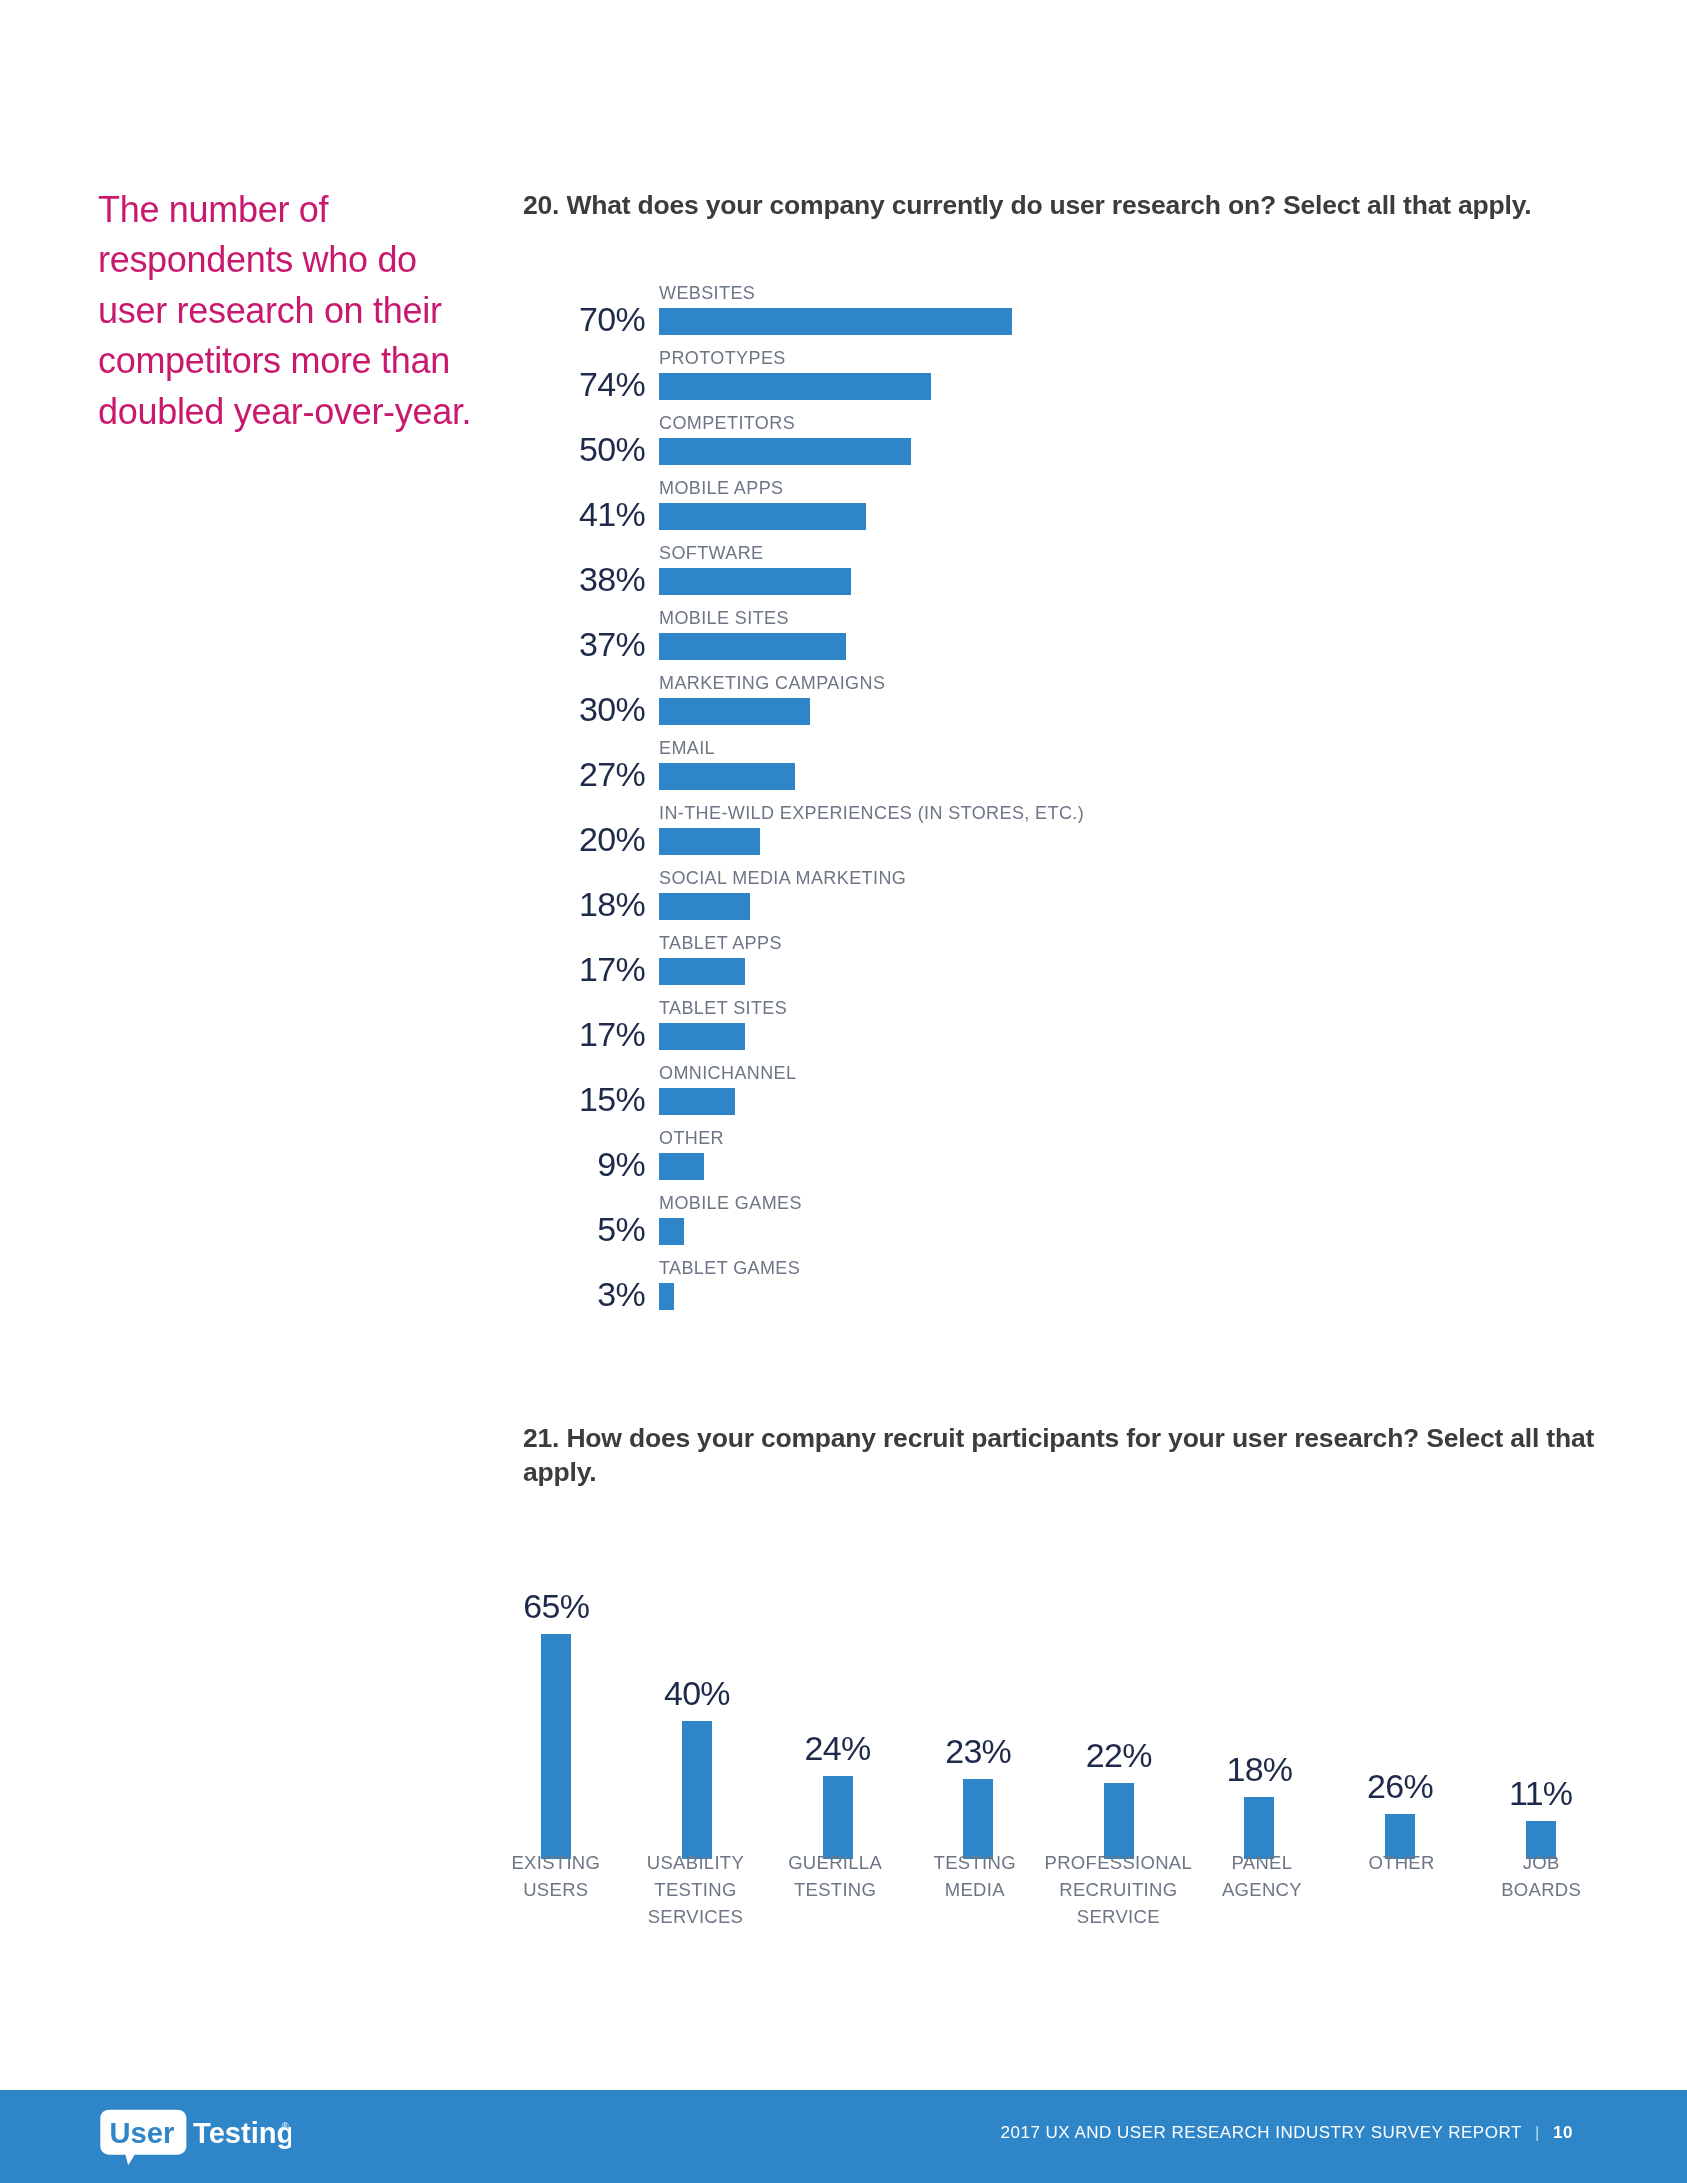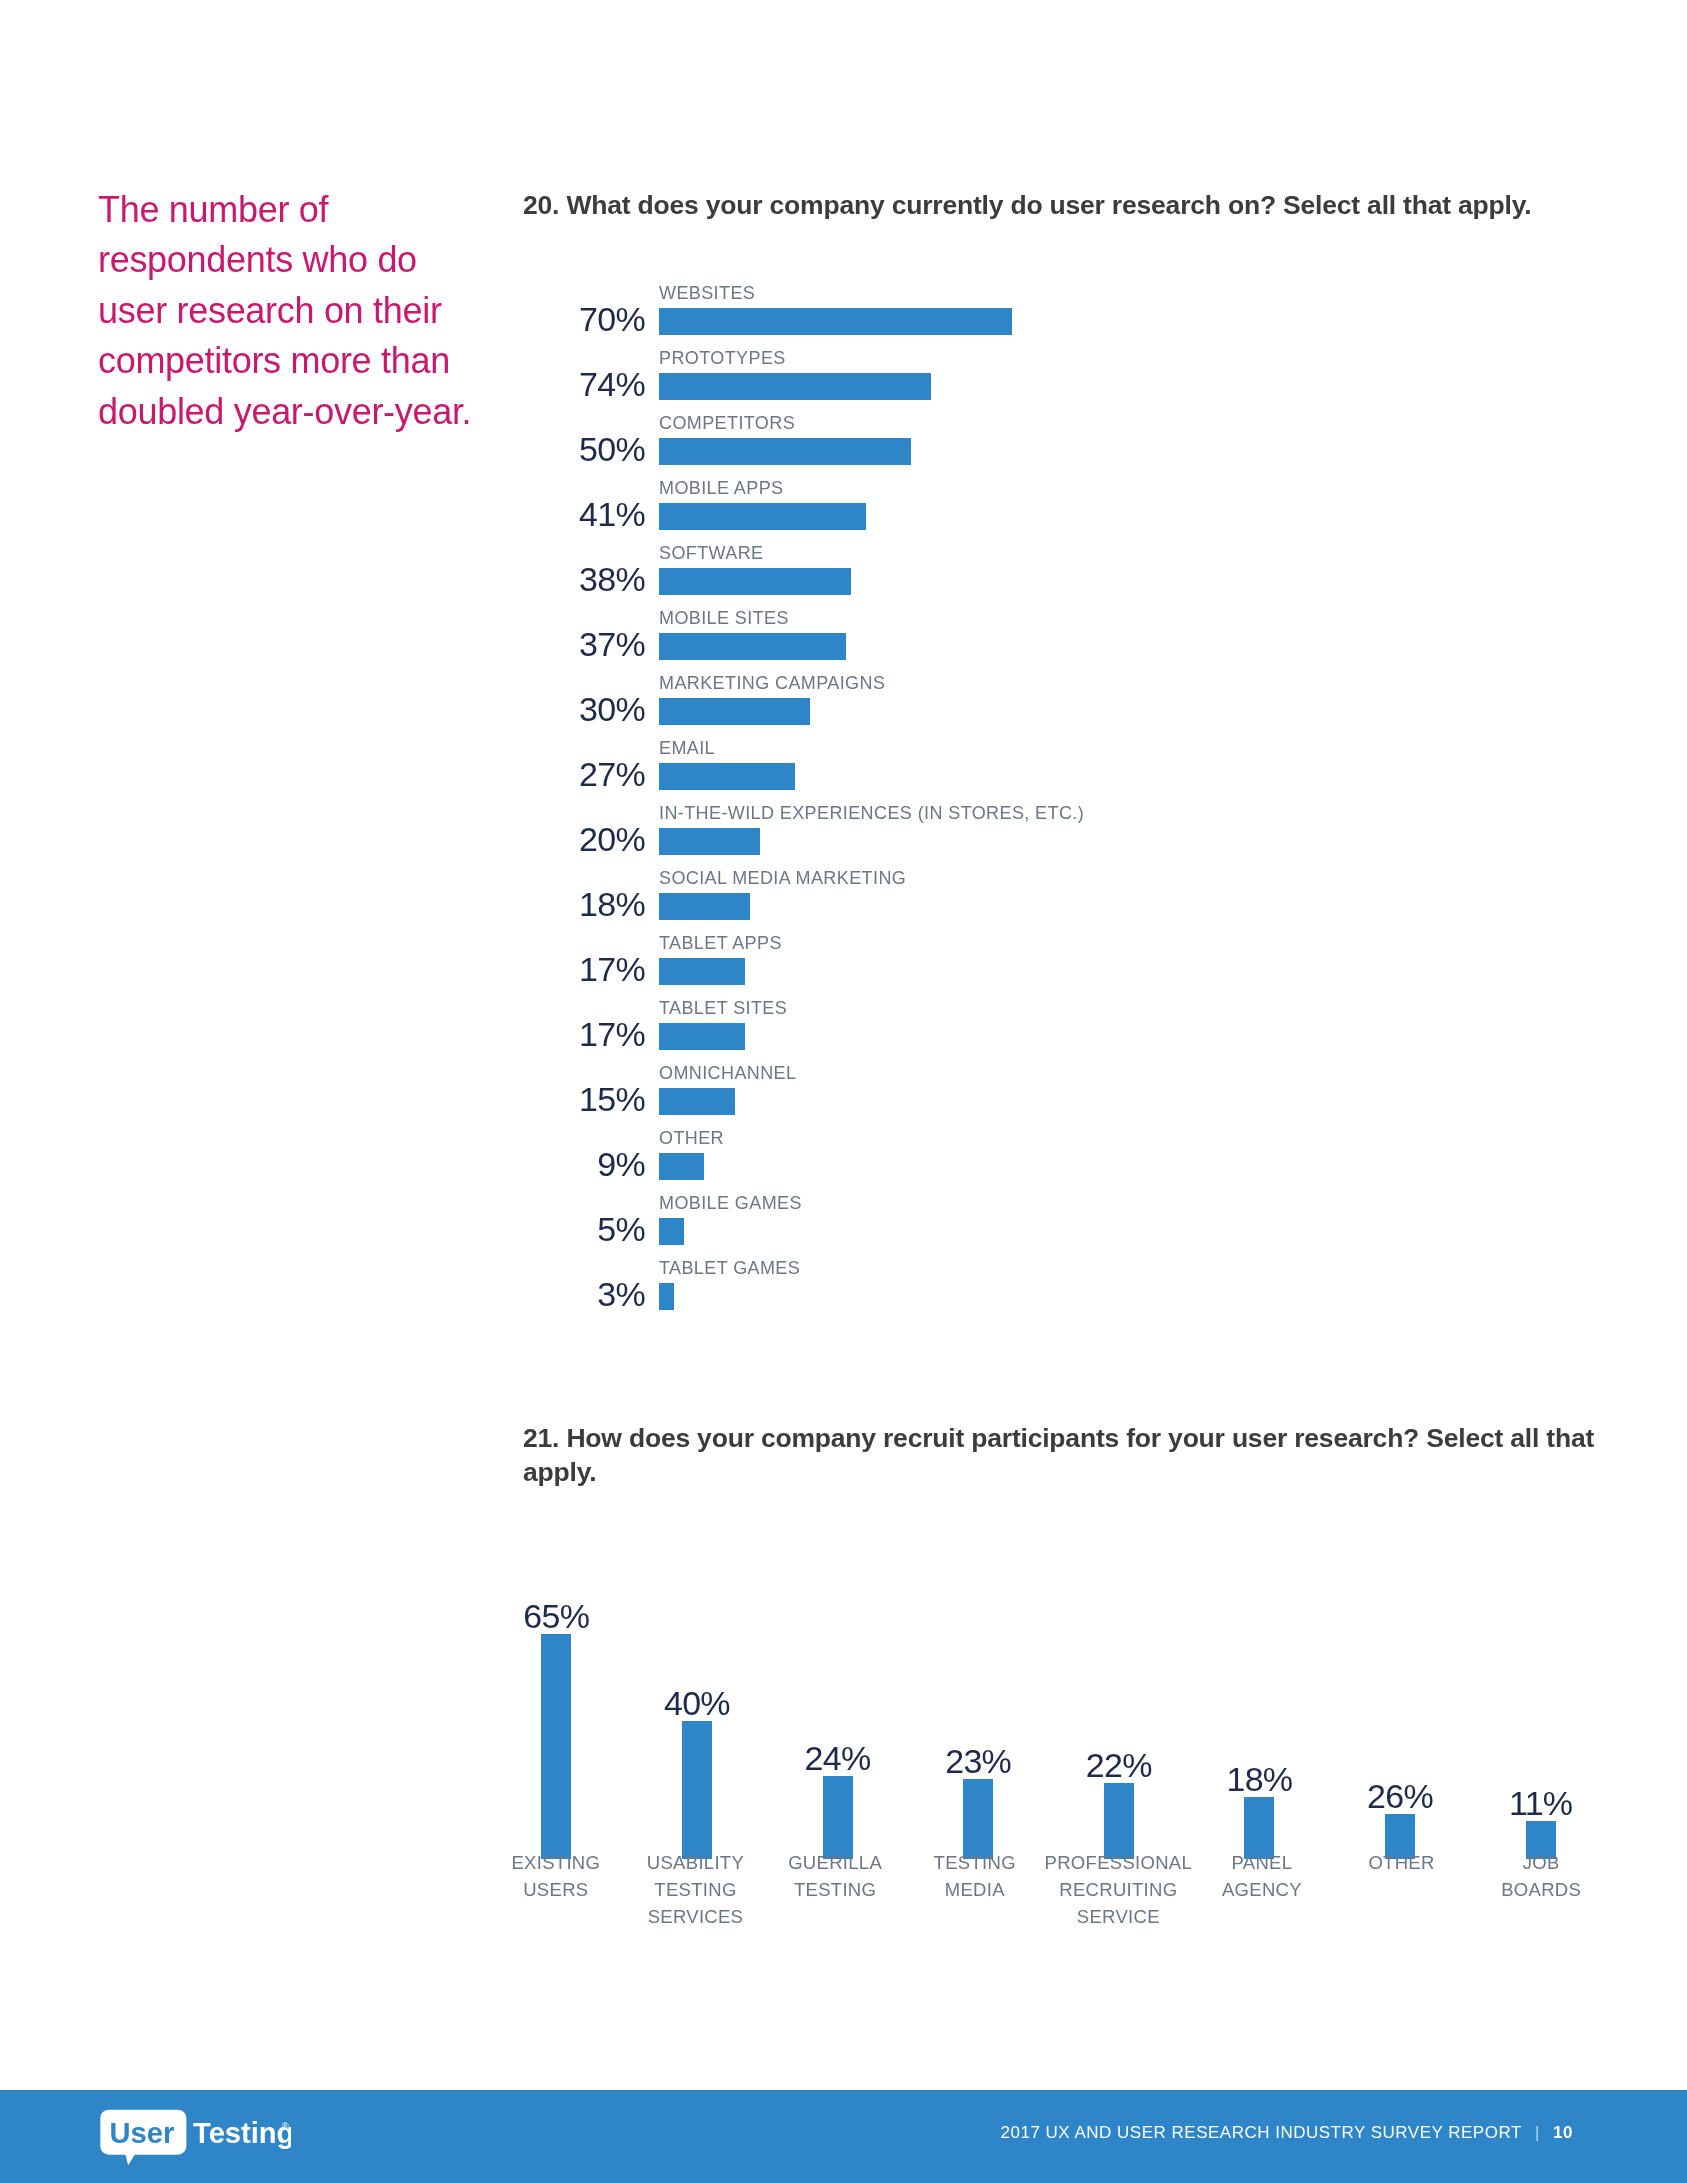--- a/index.html
+++ b/index.html
@@ -73,21 +73,21 @@
     display:flex; flex-direction:column;
     align-items:center; justify-content:flex-end;
     height:100%;
     position:relative;
   }
   .cpct {
     color:#1E2A4A;
     font-size:34px;
     letter-spacing:-0.7px;
     line-height:1;
-    padding-bottom:1px;
+    padding-bottom:11px;
   }
   .cbar {
     width:30px;
     background:#2E86C8;
   }
   .xlabels {
     position:absolute; left:0; right:0; bottom:16px;
     height:116px;
     display:flex;
   }

